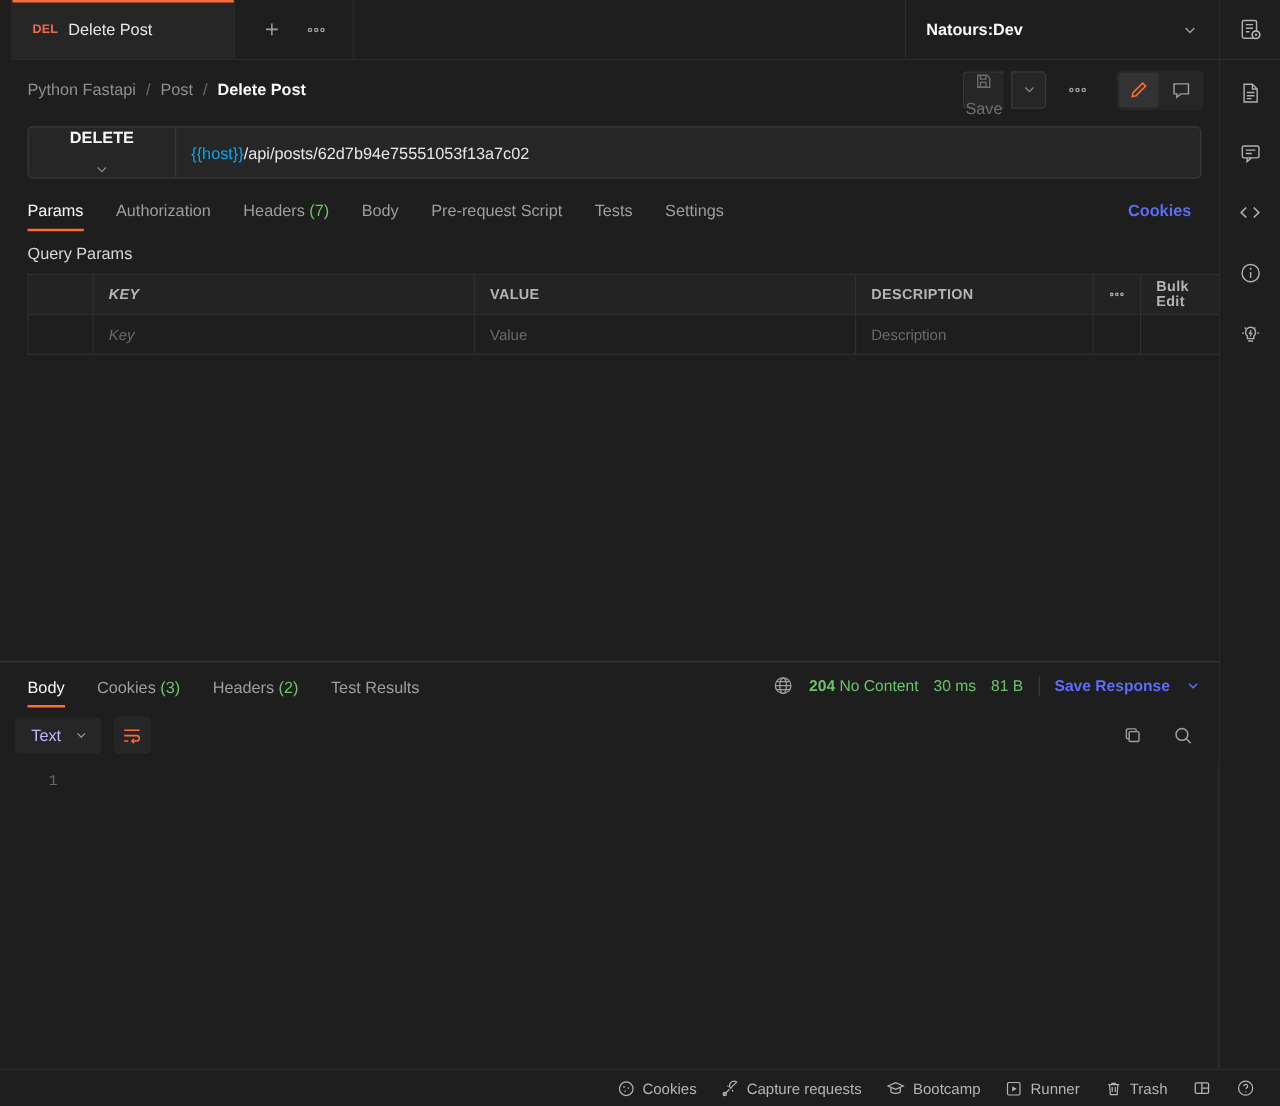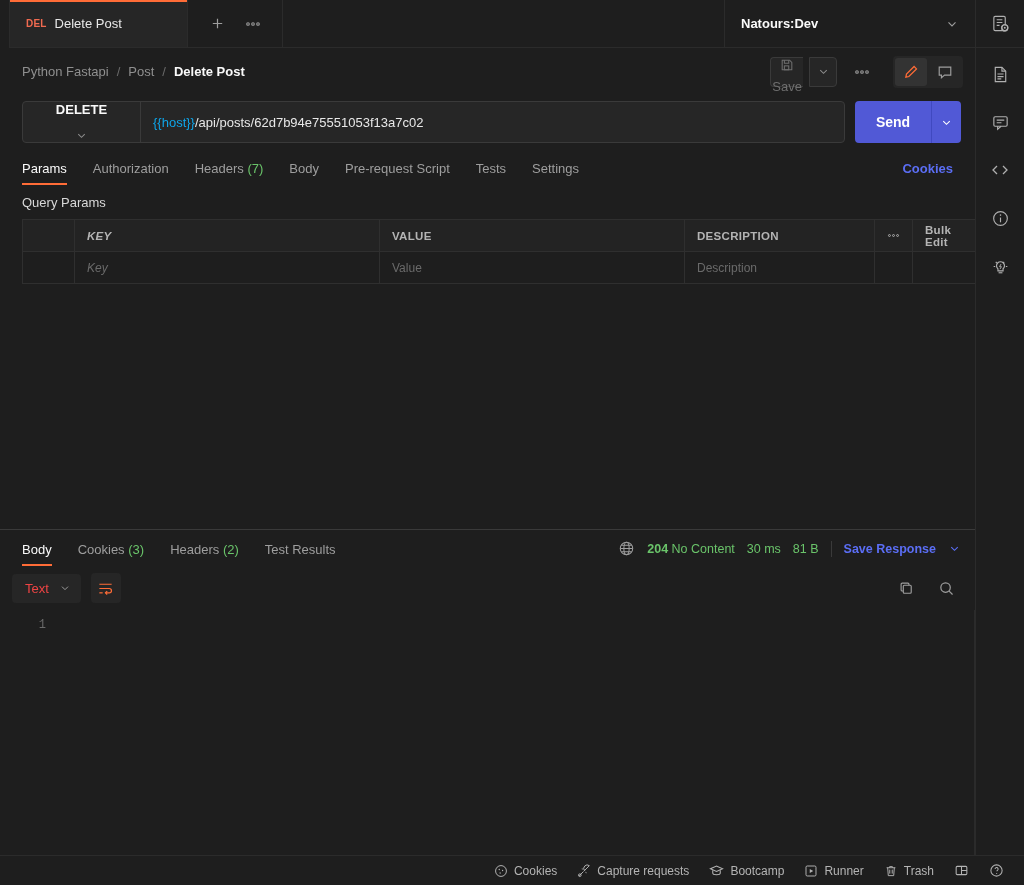--- a/index.html
+++ b/index.html
@@ -130,21 +130,21 @@
   .meta-num { color:#6ac46a; }
   .meta-sep { width:1px; height:16px; background:#3a3a3a; }
   .save-resp { color:#5b6ef5; font-weight:bold; cursor:pointer; }
   .save-resp-caret { color:#5b6ef5; display:flex; align-items:center; cursor:pointer; }
 
   .resp-toolbar { display:flex; align-items:center; gap:10px; height:44px; flex:0 0 44px; padding: 0 14px 0 12px; }
   .seg { display:flex; background:#262626; border-radius:4px; padding:3px; }
   .seg-btn { padding: 5px 14px; font-size:13px; color:#9e9e9e; border-radius:3px; cursor:pointer; }
   .seg-btn.active { background:#3a3a3a; color:#fafafa; font-weight:bold; }
   .fmt-select { display:flex; align-items:center; gap:10px; background:#262626; border-radius:4px;
-      padding: 7px 10px 7px 13px; font-size:13px; color:#ef4444; cursor:pointer; }
+      padding: 7px 10px 7px 13px; font-size:13px; color:#c4b5fd; cursor:pointer; }
   .wrap-btn { display:flex; align-items:center; justify-content:center; width:30px; height:30px;
       background:#262626; border-radius:4px; color:#ff6c37; cursor:pointer; }
   .toolbar-spacer { flex:1 1 auto; }
   .tb-icon { width:30px;height:30px; display:flex;align-items:center;justify-content:center; color:#9e9e9e; cursor:pointer; border-radius:4px; }
 
   .resp-body { flex:1 1 auto; min-height:0; position:relative; background:#1e1e1e; overflow:hidden; }
   .gutter-line { position:absolute; left:0; top:0; width:58px; text-align:right; padding-right:12px;
       font-family:"Liberation Mono", monospace; font-size:12px; color:#6a6a6a; padding-top:8px; }
   .resp-right-edge { position:absolute; right:0; top:0; bottom:0; width:1px; background:#2b2b2b; }
 
@@ -269,30 +269,20 @@
             <span class="method-label">DELETE</span>
             <span style="color:#8a8a8a;display:flex;">
               <svg width="13" height="13" viewBox="0 0 16 16" fill="none" stroke="currentColor" stroke-width="1.3">
                   <path d="M4 6.2l4 4 4-4"></path>
                 </svg>
             </span>
           </div>
           <div class="url-input">
             <span class="var-token">{{host}}</span>
               <span class="url-rest">/api/posts/62d7b94e75551053f13a7c02</span>
-          </div>
-        </div>
-        <div class="send-group">
-          <div class="send-btn">Send</div>
-          <div class="send-caret">
-            <span style="display:flex;">
-              <svg width="13" height="13" viewBox="0 0 16 16" fill="none" stroke="currentColor" stroke-width="1.4">
-                  <path d="M4 6.2l4 4 4-4"></path>
-                </svg>
-            </span>
           </div>
         </div>
       </div>
 
       <div class="reqtabs">
         <div class="rtab active">
           <span>Params</span>
         </div>
         <div class="rtab">
           <span>Authorization</span>

